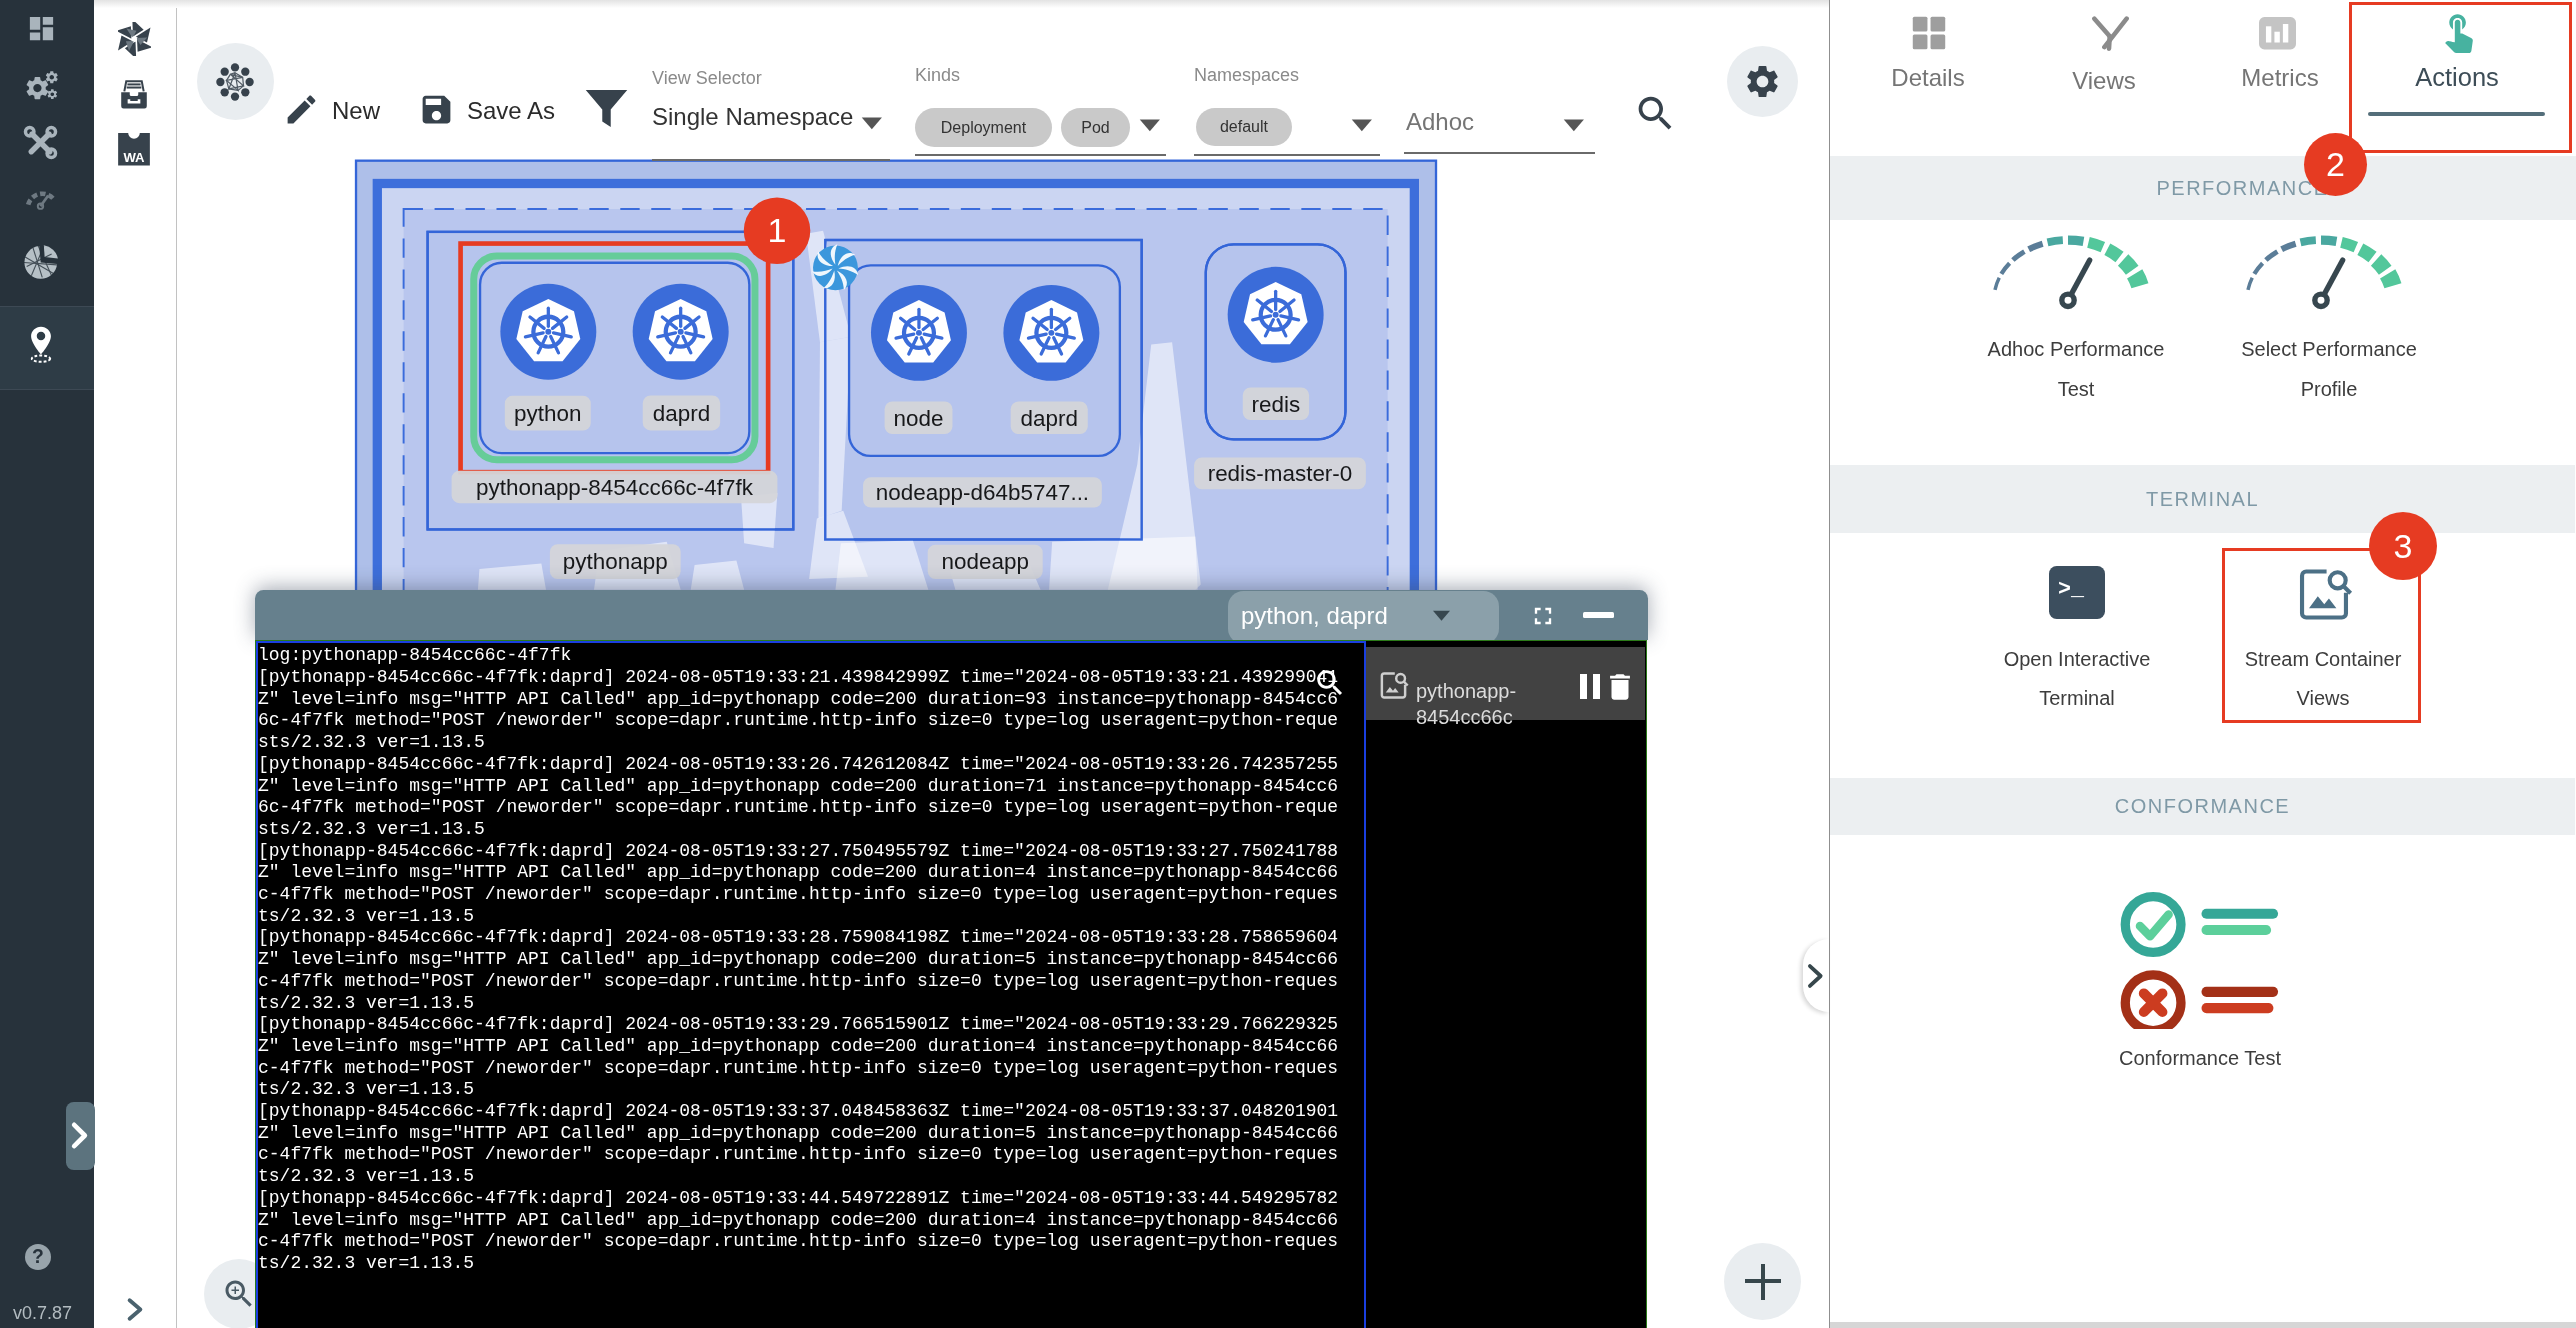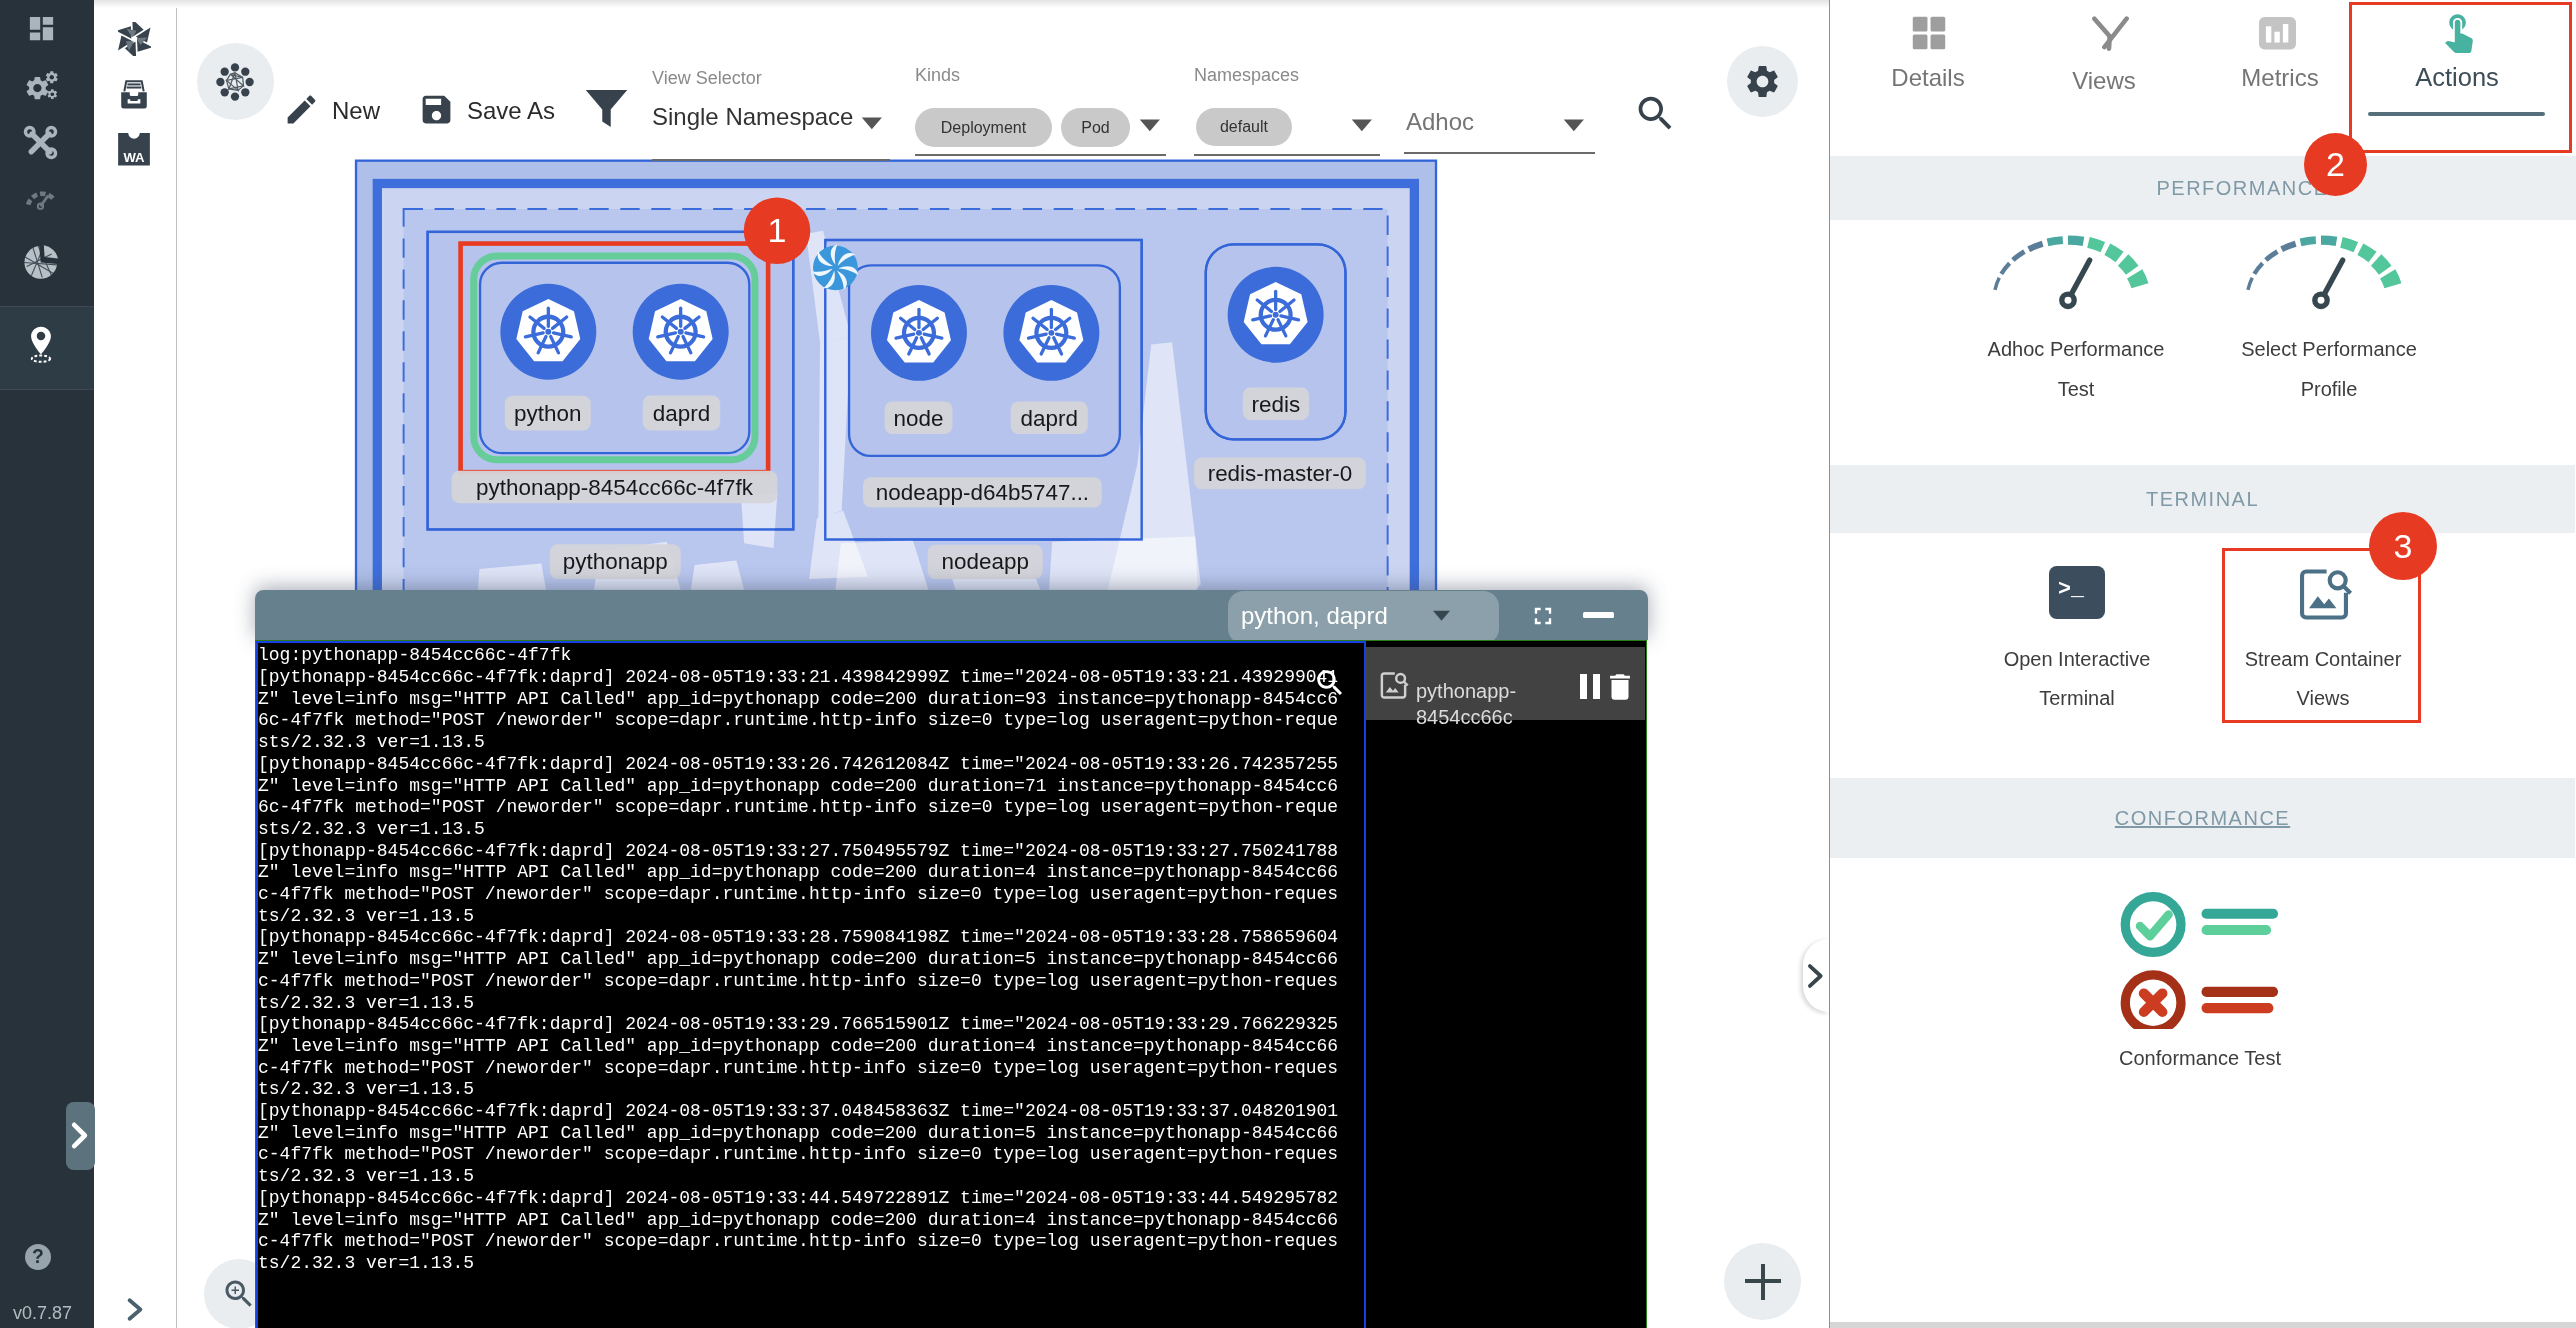--- a/index.html
+++ b/index.html
@@ -448,21 +448,21 @@
         <line x1="19.6" y1="9" x2="22.3" y2="11.7"></line>
       </g>
       <path fill="#4c7086" d="M6.2 17.5 l3.4-4.6 2.5 3.1 1.8-2.3 2.9 3.8z"></path>
     </svg>
     <div class="plabel" style="left:2077px;top:648px;">Open Interactive</div>
     <div class="plabel" style="left:2077px;top:687px;">Terminal</div>
     <div class="plabel" style="left:2323px;top:648px;">Stream Container</div>
     <div class="plabel" style="left:2323px;top:687px;">Views</div>
     <div class="redbox" style="left:2222px;top:548px;width:193px;height:169px;"></div>
     <div class="redcirc" style="left:2369px;top:512px;width:68px;height:68px;">3</div>
-    <div class="band" style="left:1830px;top:778px;height:80px;width:745px;text-decoration:underline;">CONFORMANCE</div>
+    <div class="band" style="left:1830px;top:778px;height:57px;width:745px;">CONFORMANCE</div>
     <svg class="abs" style="left:2109px;top:882px;" width="178" height="147" viewBox="0 0 230 190">
       <circle cx="57" cy="55" r="36" fill="none" stroke="#35a797" stroke-width="12"></circle>
       <polyline points="40,57 53,70 77,42" fill="none" stroke="#5ccf9b" stroke-width="11" stroke-linecap="round" stroke-linejoin="round"></polyline>
       <line x1="126" y1="41" x2="212" y2="41" stroke="#35a797" stroke-width="13" stroke-linecap="round"></line>
       <line x1="126" y1="62" x2="203" y2="62" stroke="#5ccf9b" stroke-width="13" stroke-linecap="round"></line>
       <circle cx="57" cy="156" r="36" fill="none" stroke="#a33017" stroke-width="12"></circle>
       <g stroke="#cc3c20" stroke-width="13" stroke-linecap="round">
         <line x1="45" y1="144" x2="69" y2="168"></line>
         <line x1="69" y1="144" x2="45" y2="168"></line>
       </g>

